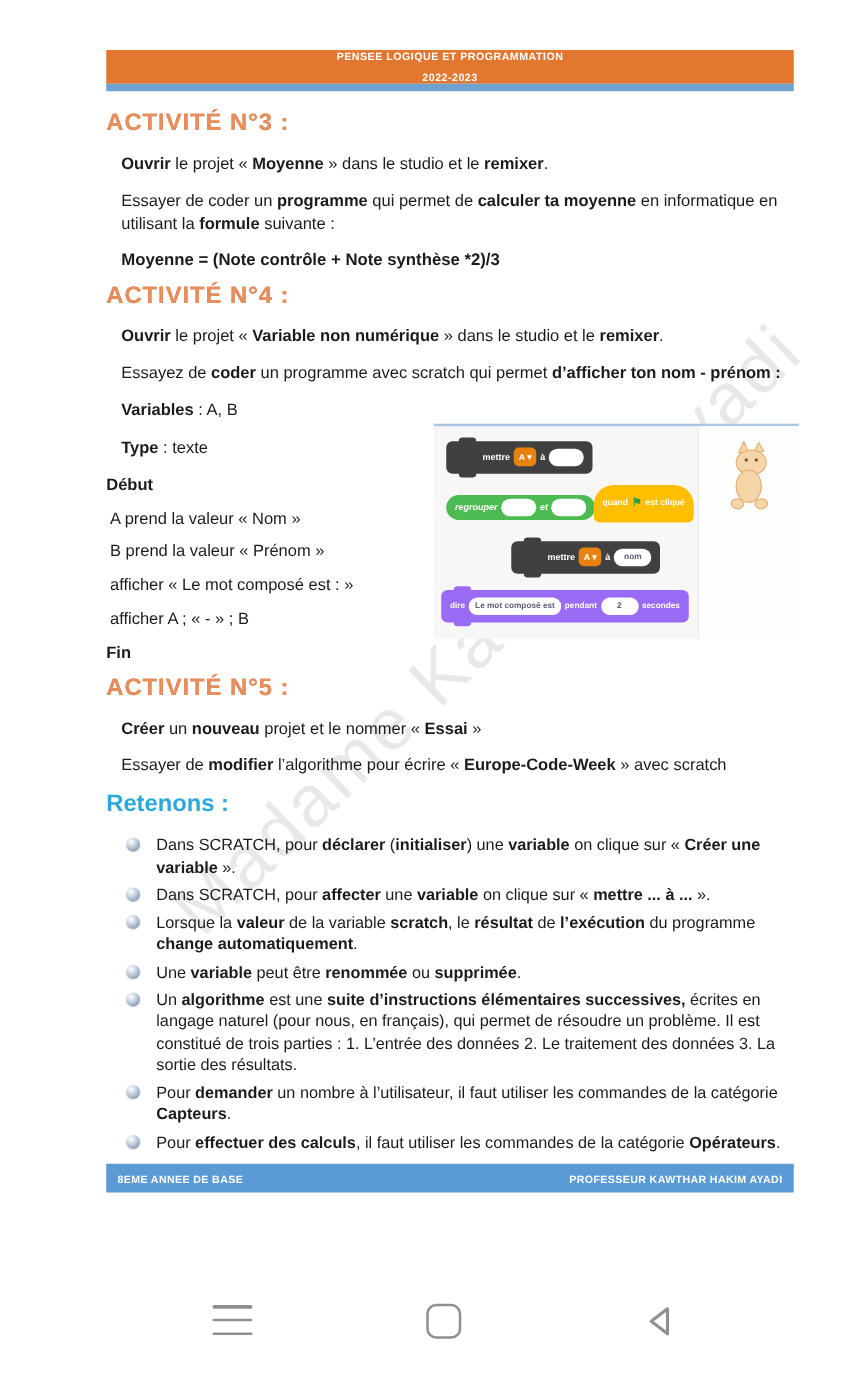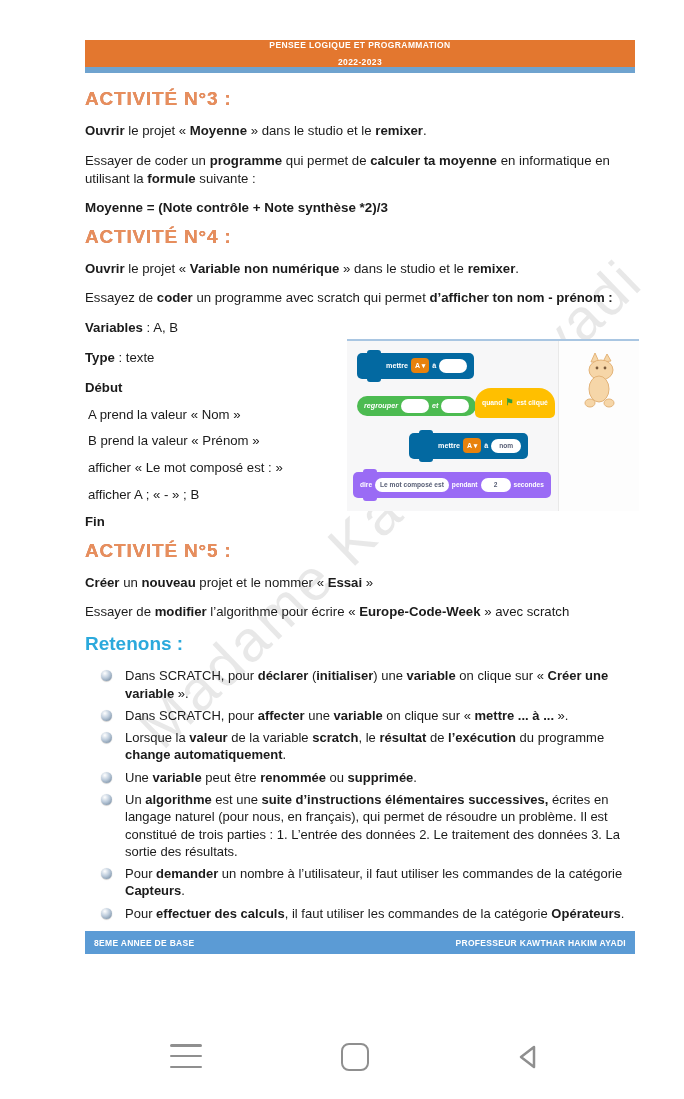--- a/index.html
+++ b/index.html
@@ -11,42 +11,42 @@
   .header-bar span{color:#ffffff;font-size:8.5px;letter-spacing:.4px;font-weight:600;}
   .header-strip{position:absolute;left:85px;top:67px;width:550px;height:6px;background:#6FA3CF;}
   
   .watermark{position:absolute;left:20px;top:470px;width:740px;text-align:center;
              transform:rotate(-44deg);font-size:58px;color:rgba(110,110,110,.16);
              letter-spacing:3px;z-index:1;pointer-events:none;white-space:nowrap;}
   
   .content{position:absolute;left:85px;top:84px;width:552px;z-index:2;}
   .act-title{font-size:19px;font-weight:800;color:#E78E5D;letter-spacing:.8px;
              margin:4px 0 12px;clear:both;text-shadow:0 0 .4px #c96b3e;}
-  p{margin:0 0 12px;font-size:13.2px;line-height:1.35;}
+  p{margin:0 12px 12px;font-size:13.2px;line-height:1.35;}
   .b{font-weight:700;}
   .formula{font-weight:700;font-size:13.4px;margin-bottom:8px;}
   .pseudo-line{margin:0 0 9px;padding-left:3px;}
   .pseudo-bold{font-weight:700;padding-left:0;}
   .retenons-title{color:#2BA9DC;font-weight:800;font-size:19px;margin:2px 0 12px;clear:both;}
   ul.notes{list-style:none;margin:0;padding:0 0 0 14px;}
   ul.notes li{position:relative;padding-left:26px;margin-bottom:5px;font-size:13px;line-height:1.33;}
   .ball{position:absolute;left:2px;top:3px;width:11px;height:11px;border-radius:50%;
         background:radial-gradient(circle at 35% 30%, #ffffff 0%, #bccbdb 45%, #7e93a8 85%);
         box-shadow:0 .5px 1px rgba(0,0,0,.35);}
   
   .scratch-panel{float:right;width:292px;height:172px;margin:-10px -2px 8px 14px;position:relative;
                  background:#f7f7f8;border-top:2px solid #a9c6e2;box-sizing:border-box;}
   .stage{position:absolute;right:0;top:0;width:80px;height:100%;background:#fdfdfd;border-left:1px solid #e9e9e9;}
   .sblock{position:absolute;display:flex;align-items:center;gap:3px;color:#fff;
           font-size:7.2px;font-weight:600;padding:0 7px;height:26px;border-radius:5px;}
   .sblock.stack::before,.sblock.stack::after{content:"";position:absolute;left:10px;width:14px;height:4px;
           background:inherit;border-radius:3px 3px 0 0;}
   .sblock.stack::before{top:-3px;}
   .sblock.stack::after{bottom:-3px;border-radius:0 0 3px 3px;}
-  .orange{background:#0369a1;padding-left:29px;}
+  .orange{background:#404040;padding-left:29px;}
   .green{background:#4CBB51;border-radius:13px;height:20px;font-style:italic;}
   .yellow{background:#FFBF00;border-radius:16px 16px 5px 5px;height:30px;font-size:6.8px;color:#fff;}
   .purple{background:#9A6BF5;height:26px;font-size:6.6px;}
   .oval{background:#fff;border-radius:9px;min-width:20px;height:14px;display:inline-flex;align-items:center;
         justify-content:center;color:#575e75;font-size:6.6px;padding:0 5px;font-weight:600;}
   .oval.empty{min-width:18px;}
   .dd{background:#E8820C;border-radius:4px;height:15px;display:inline-flex;align-items:center;
       padding:0 4px;color:#fff;font-size:7px;}
   .flagchar{color:#2E9E3E;font-size:9px;line-height:1;}
   .cat{position:absolute;right:16px;top:12px;}

